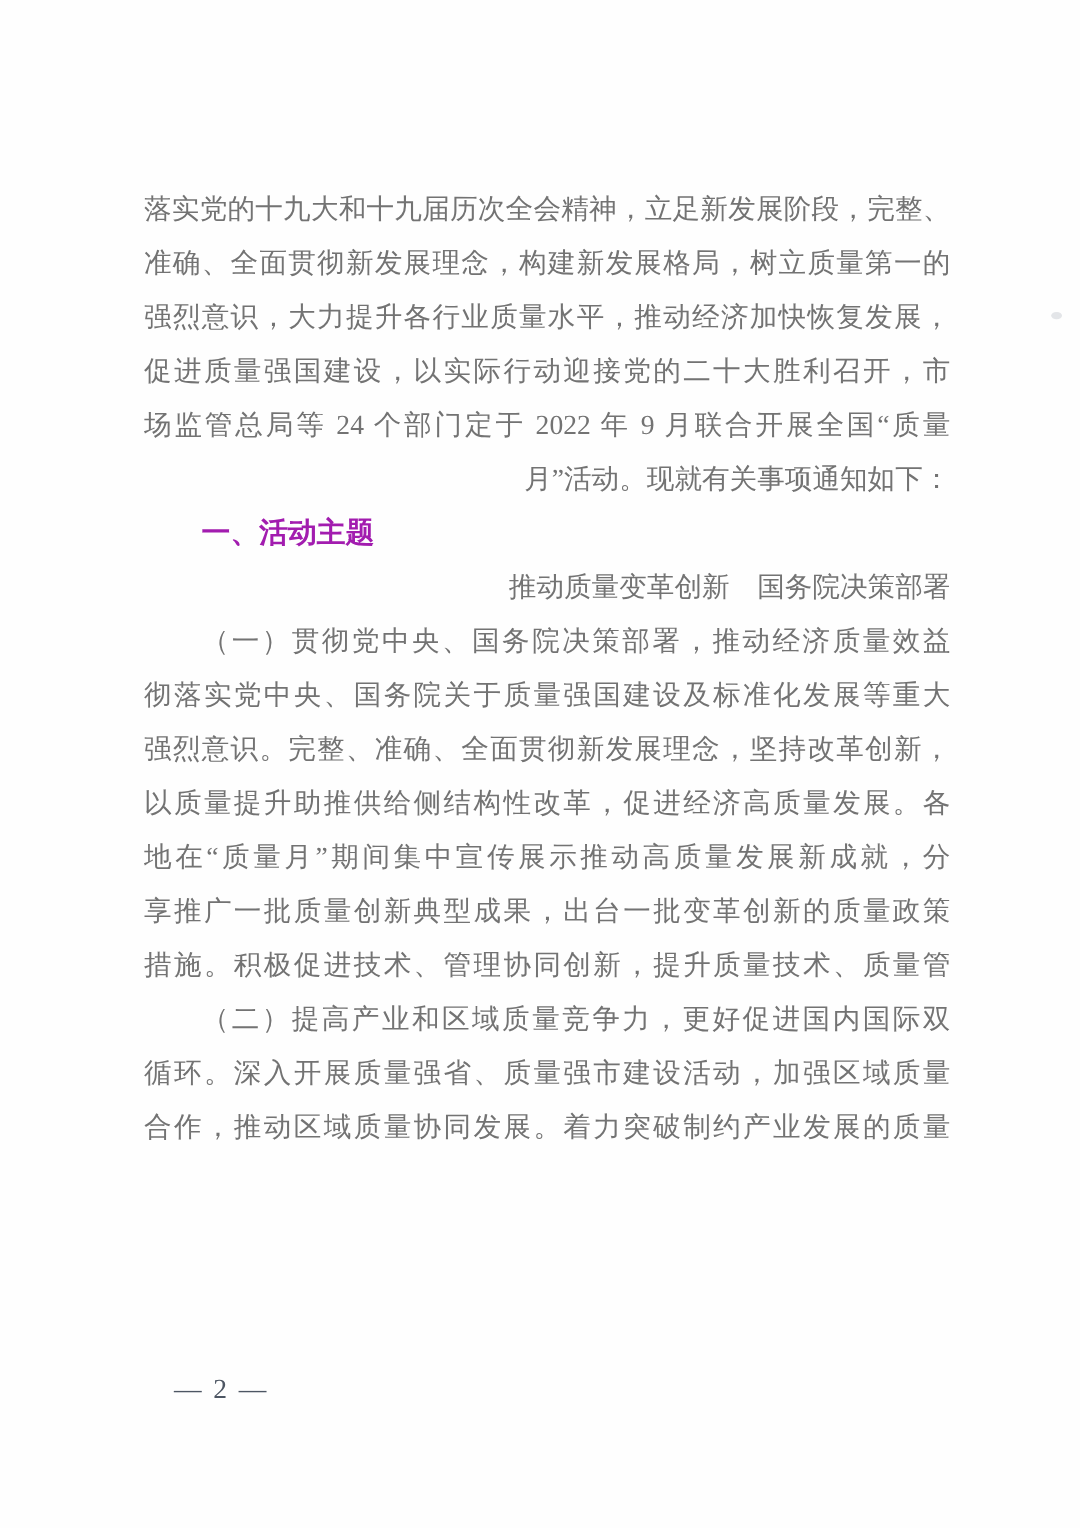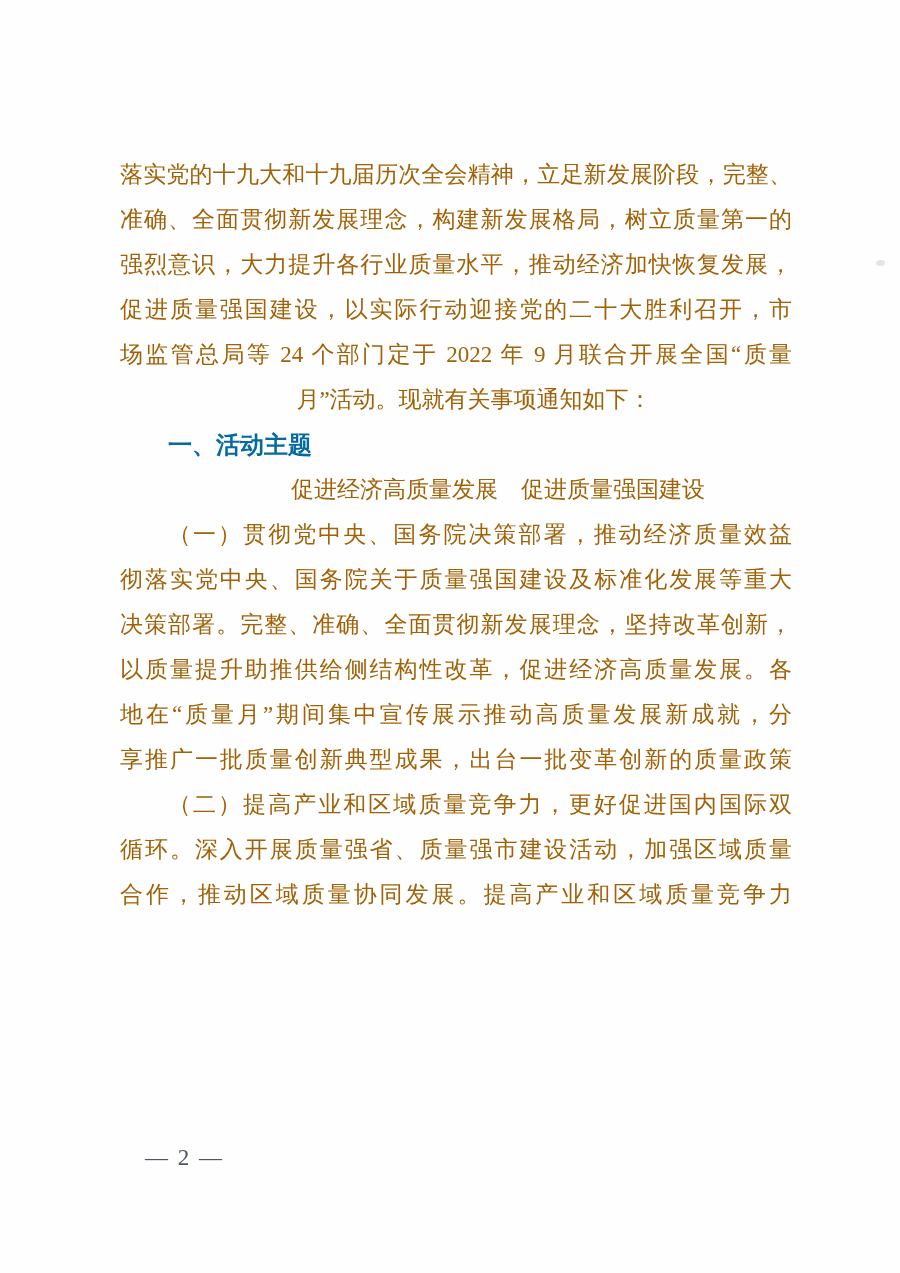--- a/index.html
+++ b/index.html
@@ -18,38 +18,38 @@
   .content {
     position: absolute;
     left: 120px;
     top: 152px;
     width: 672px;
   }
   .line {
     font-size: 23px;
     line-height: 45px;
     height: 45px;
-    color: #a16207;
+    color: #737373;
     text-align: justify;
     text-align-last: justify;
     text-justify: inter-character;
     overflow: hidden;
   }
   .line.plain {
-    text-align: center;
+    text-align: right;
     text-align-last: auto;
     margin-left: 36px;
   }
   .line.heading {
     text-align: left;
     text-align-last: auto;
     font-family: "Liberation Sans", "DejaVu Sans", sans-serif;
     font-weight: 700;
     font-size: 24px;
-    color: #0369a1;
+    color: #a21caf;
   }
   .line.indent {
     text-indent: 48px;
   }
   .page-number {
     position: absolute;
     left: 145px;
     top: 1135px;
     font-size: 23px;
     line-height: 45px;
@@ -72,26 +72,27 @@
 
 <div class="page">
   <div class="content">
       <div class="line fill">落实党的十九大和十九届历次全会精神，立足新发展阶段，完整、</div>
       <div class="line fill">准确、全面贯彻新发展理念，构建新发展格局，树立质量第一的</div>
       <div class="line fill">强烈意识，大力提升各行业质量水平，推动经济加快恢复发展，</div>
       <div class="line fill">促进质量强国建设，以实际行动迎接党的二十大胜利召开，市</div>
       <div class="line fill">场监管总局等 24 个部门定于 2022 年 9 月联合开展全国“质量</div>
       <div class="line plain">月”活动。现就有关事项通知如下：</div>
       <div class="line heading indent">一、活动主题</div>
-      <div class="line plain indent">促进经济高质量发展　促进质量强国建设</div>
+      <div class="line plain indent">推动质量变革创新　国务院决策部署</div>
       <div class="line fill indent">（一）贯彻党中央、国务院决策部署，推动经济质量效益</div>
       <div class="line fill">彻落实党中央、国务院关于质量强国建设及标准化发展等重大</div>
-      <div class="line fill">决策部署。完整、准确、全面贯彻新发展理念，坚持改革创新，</div>
+      <div class="line fill">强烈意识。完整、准确、全面贯彻新发展理念，坚持改革创新，</div>
       <div class="line fill">以质量提升助推供给侧结构性改革，促进经济高质量发展。各</div>
       <div class="line fill">地在“质量月”期间集中宣传展示推动高质量发展新成就，分</div>
       <div class="line fill">享推广一批质量创新典型成果，出台一批变革创新的质量政策</div>
+      <div class="line fill">措施。积极促进技术、管理协同创新，提升质量技术、质量管</div>
       <div class="line fill indent">（二）提高产业和区域质量竞争力，更好促进国内国际双</div>
       <div class="line fill">循环。深入开展质量强省、质量强市建设活动，加强区域质量</div>
-      <div class="line fill">合作，推动区域质量协同发展。提高产业和区域质量竞争力</div>
+      <div class="line fill">合作，推动区域质量协同发展。着力突破制约产业发展的质量</div>
     </div>
   <div class="page-number">— 2 —</div>
   <div class="scan-speck"></div>
 </div>
 
 </body></html>

